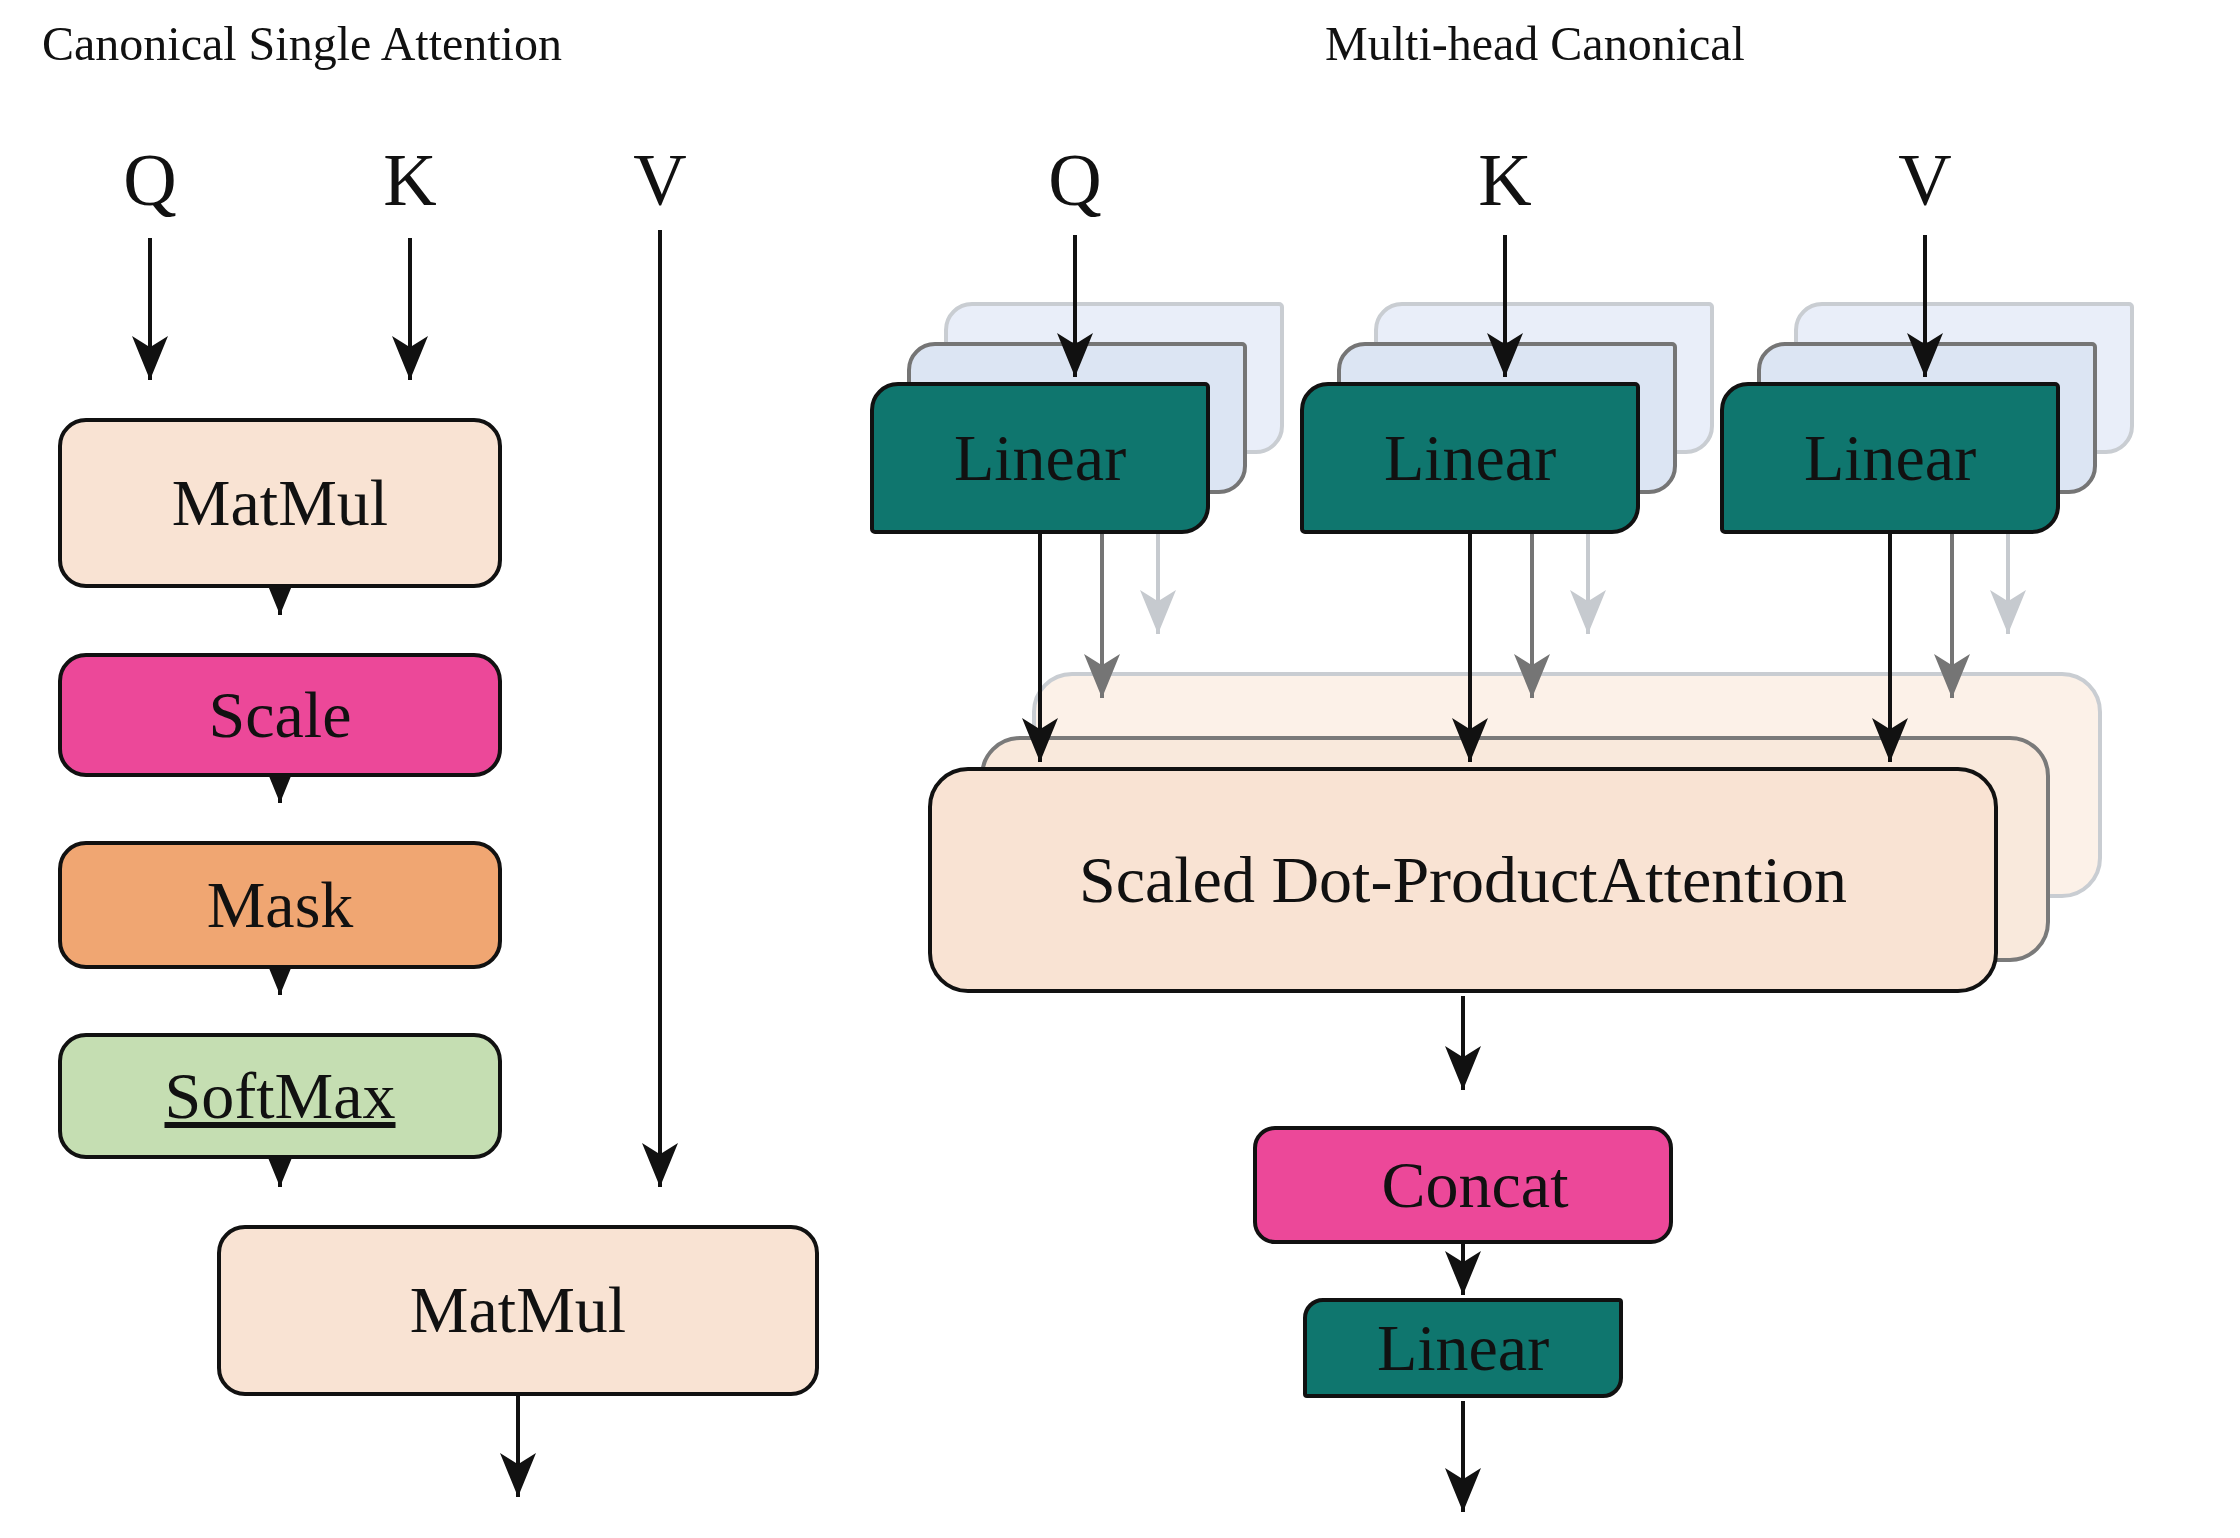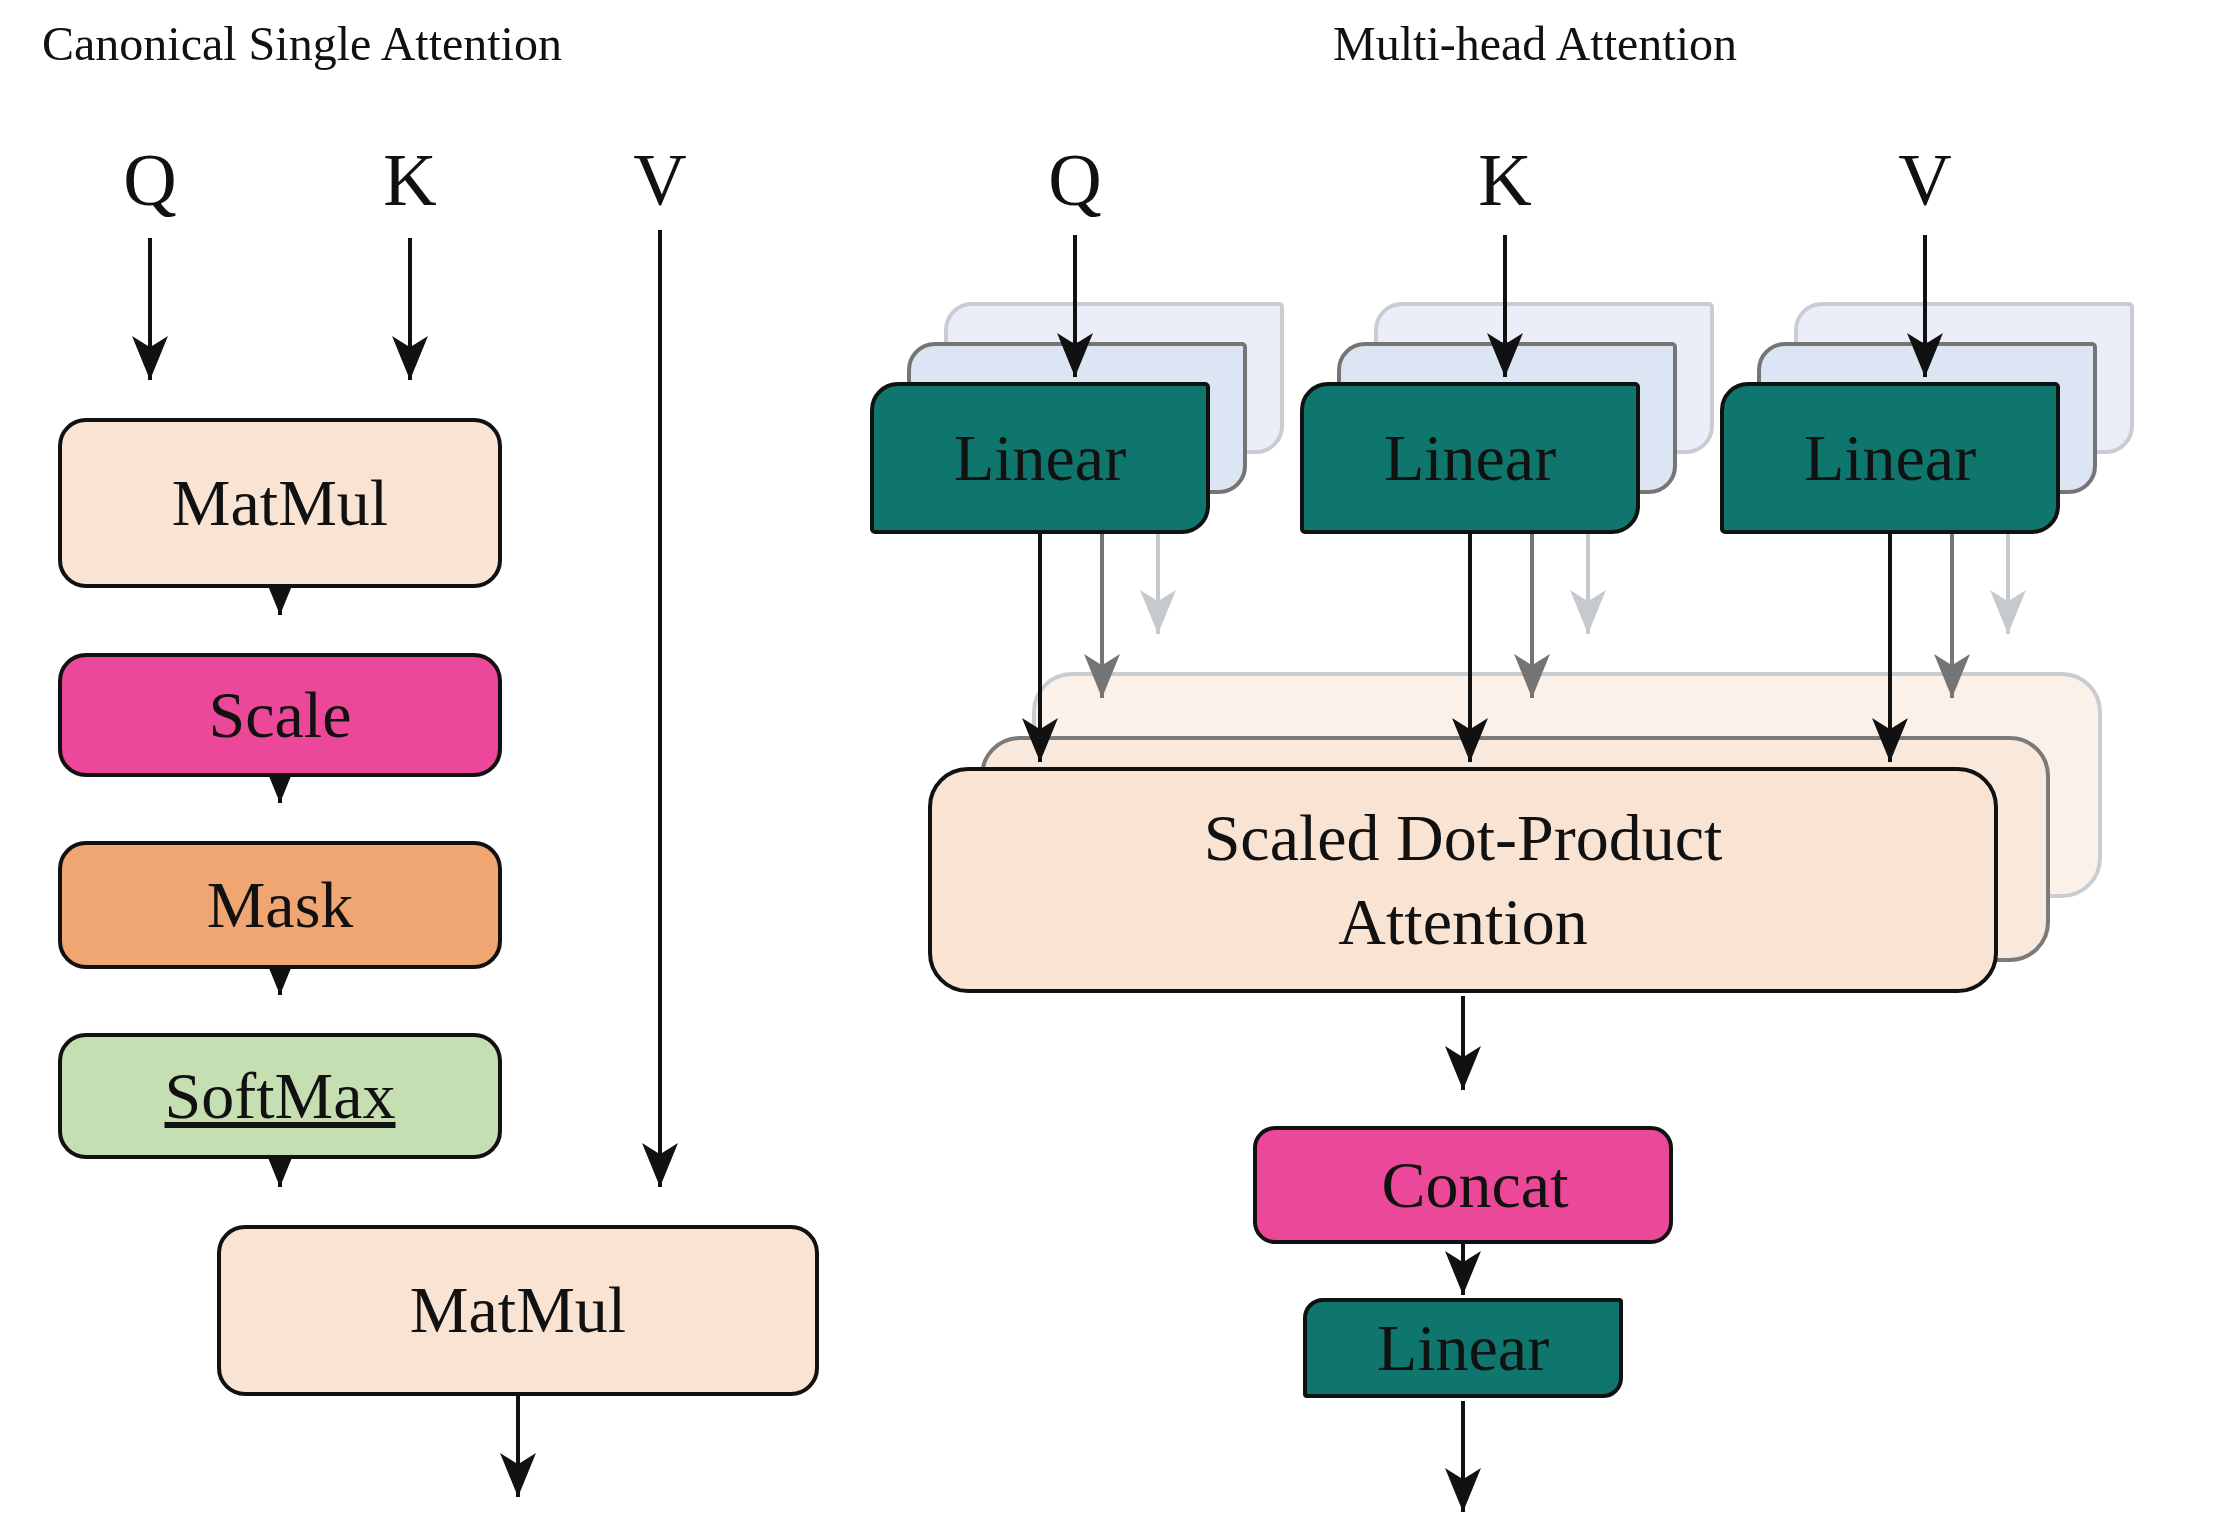--- a/index.html
+++ b/index.html
@@ -83,21 +83,21 @@
     <line x1="2008" y1="531" x2="2008" y2="634" stroke="#c6cacf" stroke-width="4" marker-end="url(#ah-light)"></line>
 
     <line x1="1463" y1="996" x2="1463" y2="1090" stroke="#111111" stroke-width="4" marker-end="url(#ah-black)"></line>
     <line x1="1463" y1="1202" x2="1463" y2="1295" stroke="#111111" stroke-width="4" marker-end="url(#ah-black)"></line>
     <line x1="1463" y1="1401" x2="1463" y2="1512" stroke="#111111" stroke-width="4" marker-end="url(#ah-black)"></line>
   </svg>
 
   <div class="layerC">
 
     <div class="title" style="left:42px;top:16px;">Canonical Single Attention</div>
-    <div class="title" style="left:1535px;top:16px;transform:translateX(-50%);">Multi-head Attention</div>
+    <div class="title" style="left:1535px;top:16px;transform:translateX(-50%);">Multi-head Canonical</div>
 
     <div class="io-label" style="left:150px;top:138px;">Q</div>
     <div class="io-label" style="left:410px;top:138px;">K</div>
     <div class="io-label" style="left:660px;top:138px;">V</div>
 
     <div class="box round fill-peach" style="left:58px;top:385px;width:444px;height:170px;">
       <span>MatMul</span>
     </div>
     <div class="box round fill-yellow" style="left:58px;top:620px;width:444px;height:124px;">
       <span>Scale</span>
@@ -119,21 +119,21 @@
     <div class="box leaf fill-blue" style="left:870px;top:382px;width:340px;height:152px;">
       <span>Linear</span>
     </div>
     <div class="box leaf fill-blue" style="left:1300px;top:382px;width:340px;height:152px;">
       <span>Linear</span>
     </div>
     <div class="box leaf fill-blue" style="left:1720px;top:382px;width:340px;height:152px;">
       <span>Linear</span>
     </div>
 
-    <div class="box fill-peach" style="left:928px;top:767px;width:1070px;height:226px;border-radius:40px;flex-direction:column;">
+    <div class="box fill-peach" style="left:928px;top:767px;width:1070px;height:226px;border-radius:40px;flex-direction:row;">
       <span>Scaled Dot-Product</span>
       <span>Attention</span>
     </div>
 
     <div class="box round fill-yellow" style="left:1253px;top:1093px;width:420px;height:118px;border-radius:22px;padding-left:24px;">
       <span>Concat</span>
     </div>
 
     <div class="box leaf fill-blue" style="left:1303px;top:1298px;width:320px;height:100px;border-radius:20px 4px 20px 4px;">
       <span>Linear</span>

